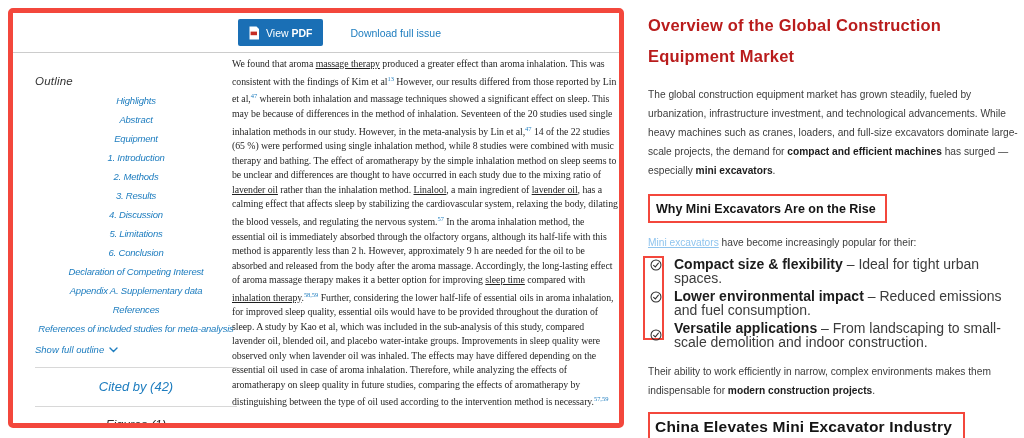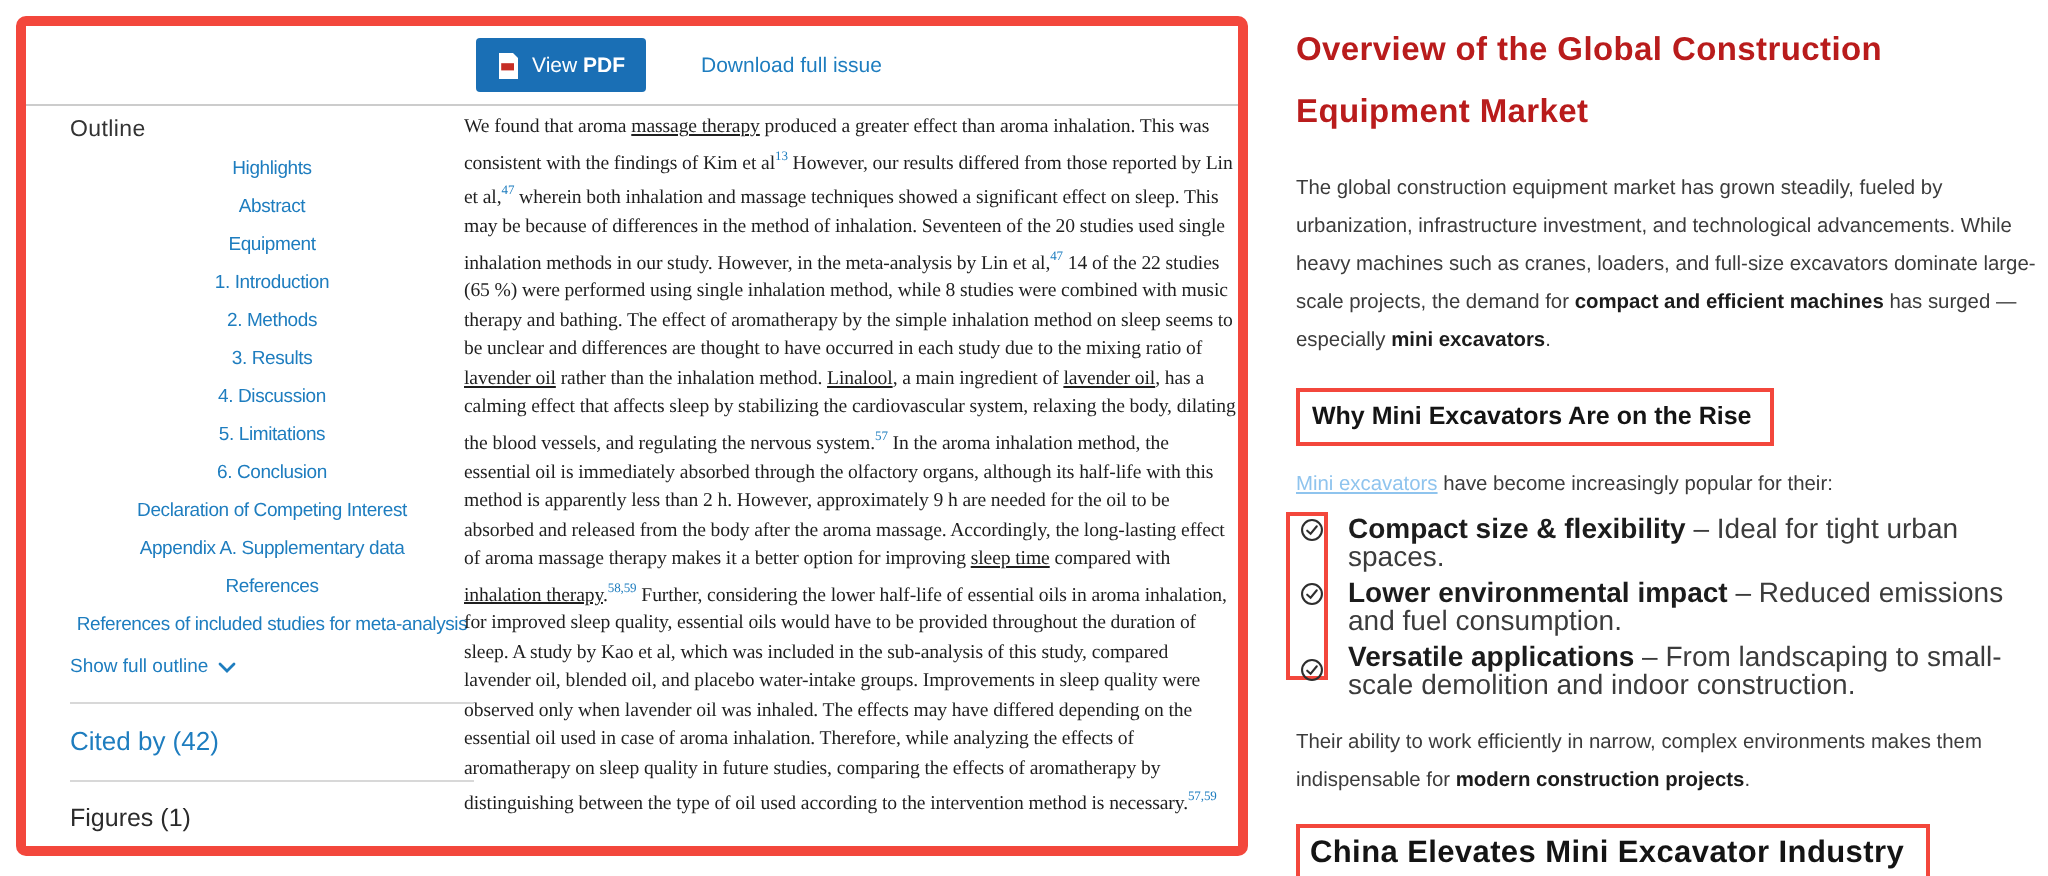--- a/index.html
+++ b/index.html
@@ -13,26 +13,26 @@
 
   .toolbar { position:absolute; left:0; top:0; right:0; height:40px;
              border-bottom:1px solid #cccccc; display:flex; align-items:center; }
   .viewpdf-btn { margin-left:225px; height:27px; background:#1a6fb5; color:#ffffff;
                  border:none; border-radius:2px; padding:0 10px; font-size:10.5px;
                  display:flex; align-items:center; gap:6px; cursor:pointer;
                  font-family:"Liberation Sans",sans-serif; }
   .viewpdf-btn .rt-b { font-weight:bold; }
   .download-link { margin-left:28px; color:#1e7dbf; font-size:10.5px; text-decoration:none; cursor:pointer; }
 
-  .sidebar { position:absolute; left:22px; top:38px; width:202px; }
+  .sidebar { position:absolute; left:22px; top:54px; width:202px;font-style:italic; }
   .outline-title { font-size:11.5px; color:#333333; margin:8px 0 4px 0; letter-spacing:0.2px; }
   .outline-item { font-size:9.5px; letter-spacing:-0.2px; color:#1e7dbf; margin-top:8px;
                   line-height:11px; white-space:nowrap; cursor:pointer;text-align:center; }
   .show-full { font-size:9.5px; color:#1e7dbf; margin-top:10px; display:flex; align-items:center; gap:5px; cursor:pointer; }
-  .side-sec { border-top:1px solid #d8d8d8; margin-top:12px; padding-top:11px; }
+  .side-sec { border-top:1px solid #d8d8d8; margin-top:12px; padding-top:11px;text-align:center; }
   .cited-by { font-size:13px; color:#1e7dbf; cursor:pointer; }
   .figures  { font-size:12.5px; color:#2b2b2b; cursor:pointer; }
 
   .article-col { position:absolute; left:219px; top:44px; width:386px; }
   .article-text { font-family:"Liberation Serif",serif; font-size:9.8px; line-height:14.5px;
                   color:#1f1f1f; letter-spacing:-0.05px; }
   .article-text .rt-u { text-decoration:underline; cursor:pointer; }
   .article-text sup.rt-sup { color:#1e7dbf; font-size:6.5px; cursor:pointer; }
 
   

